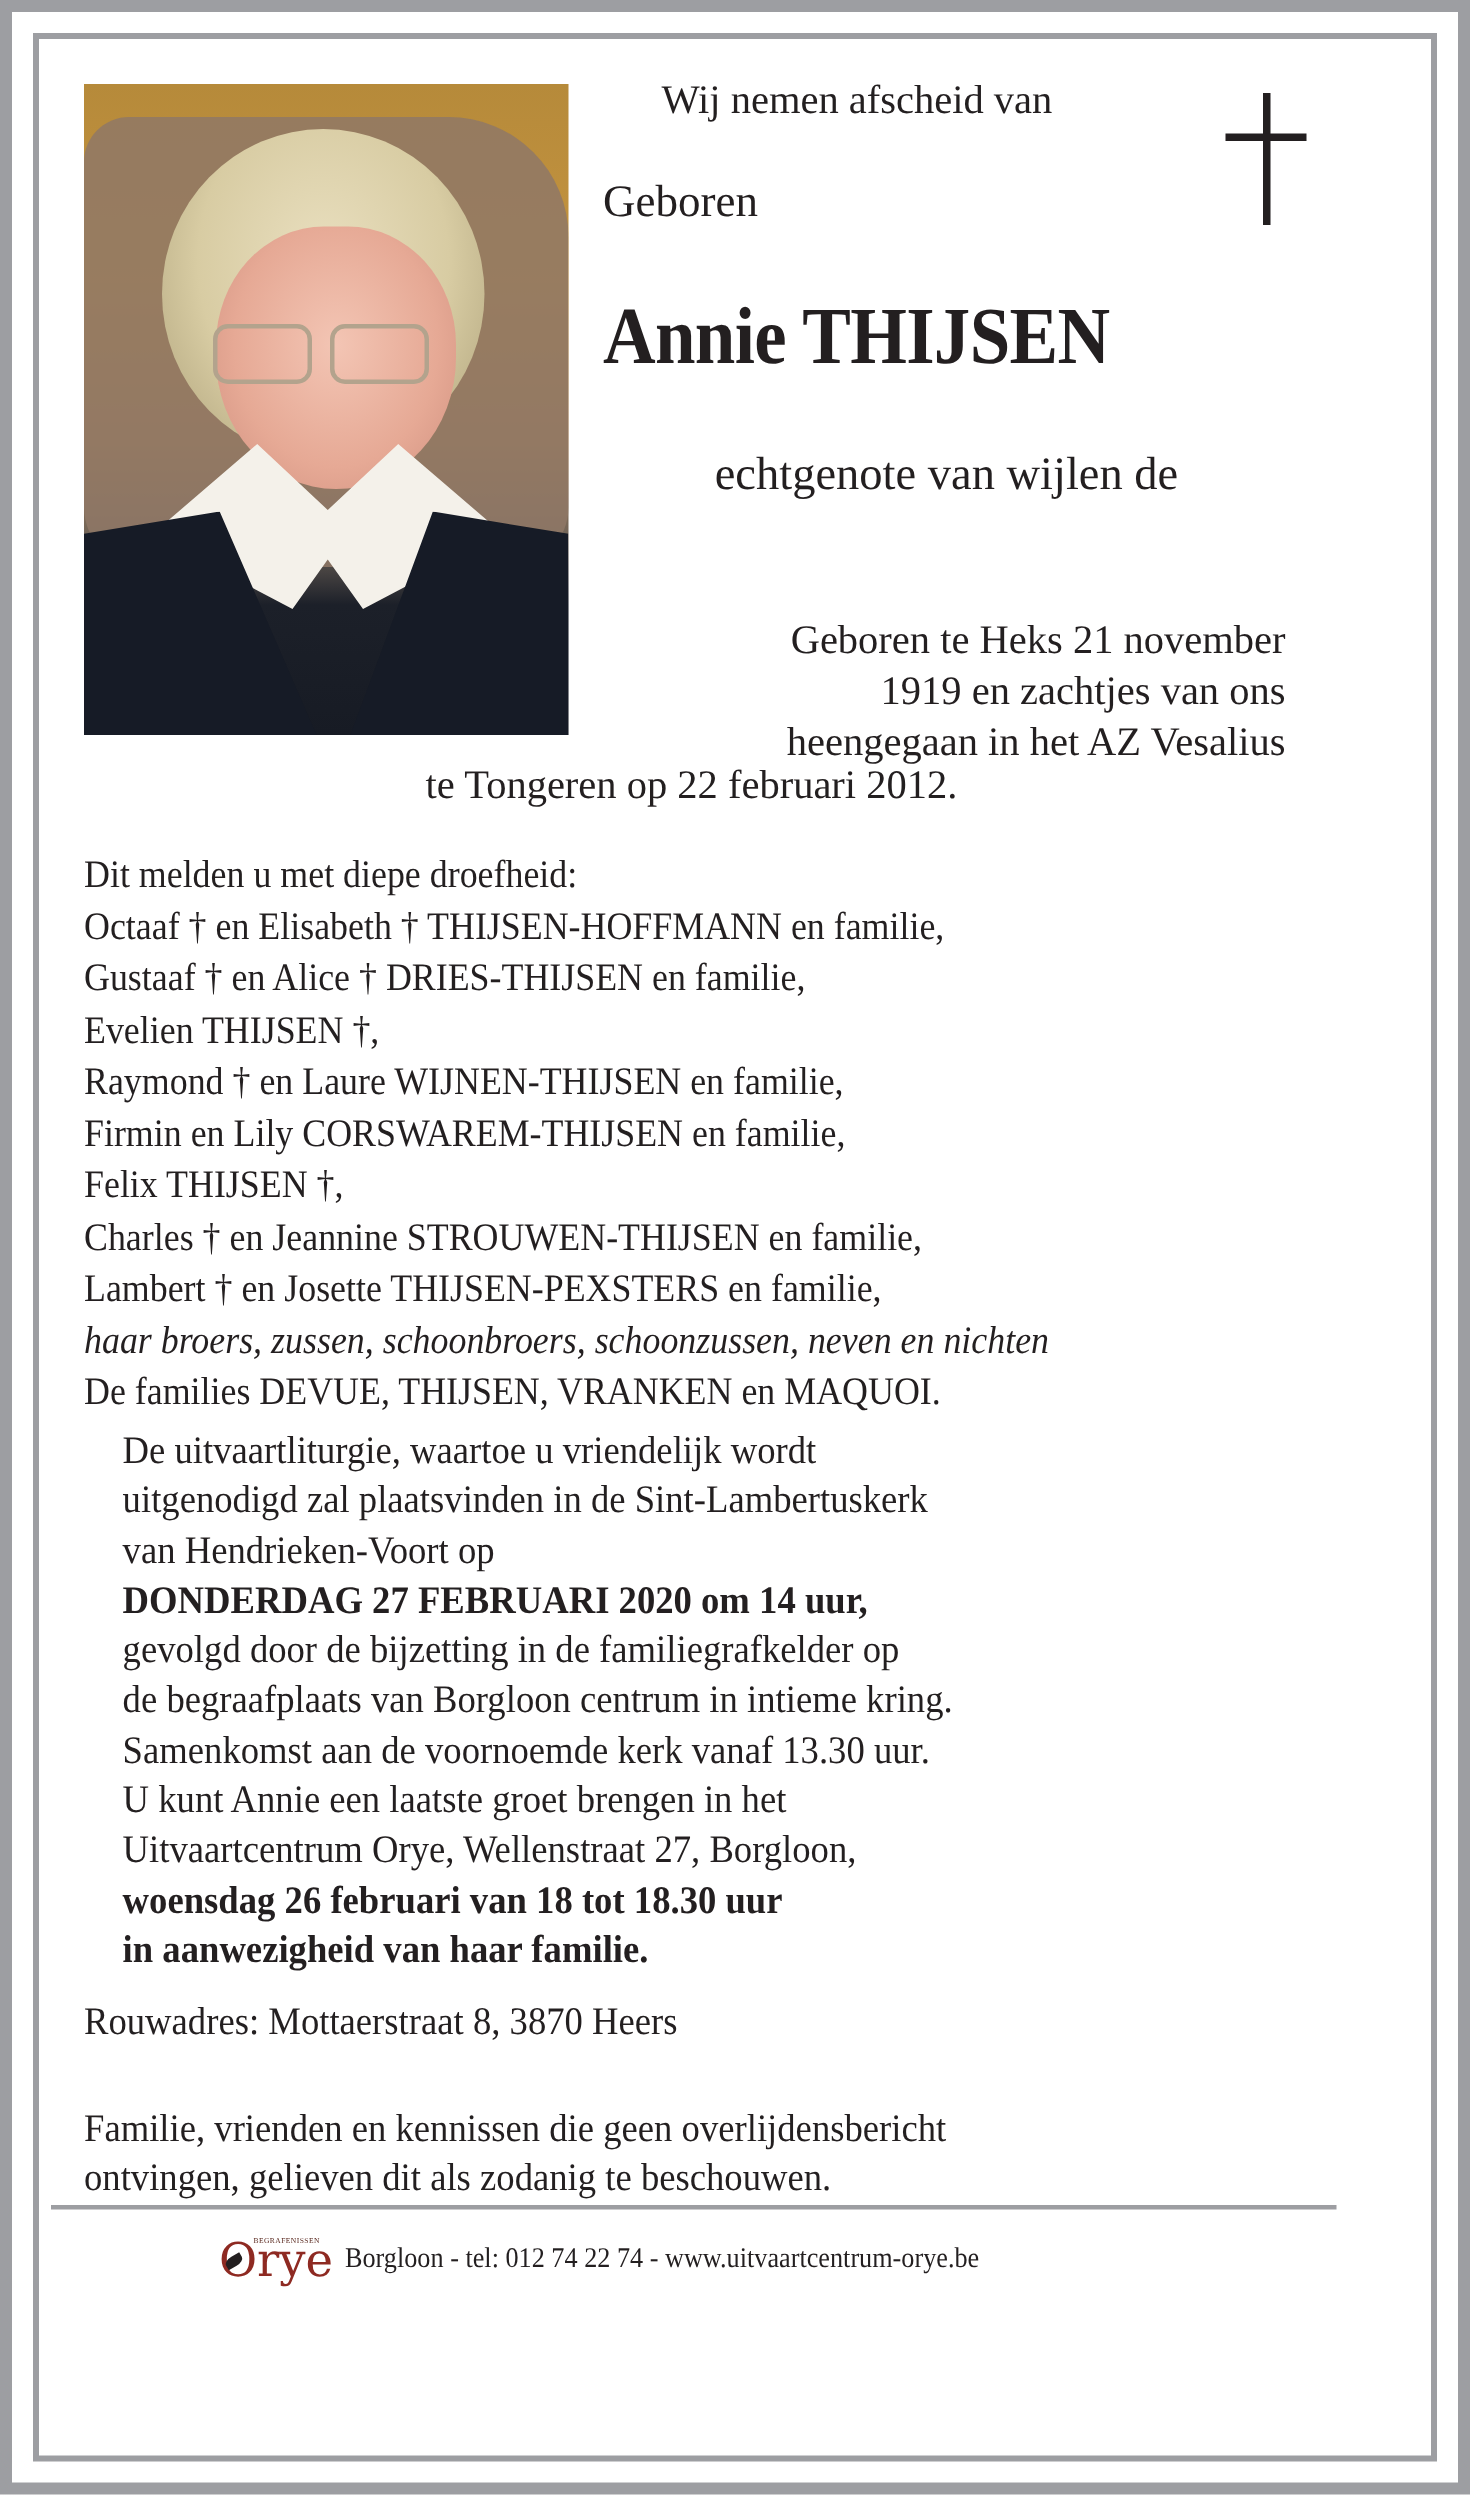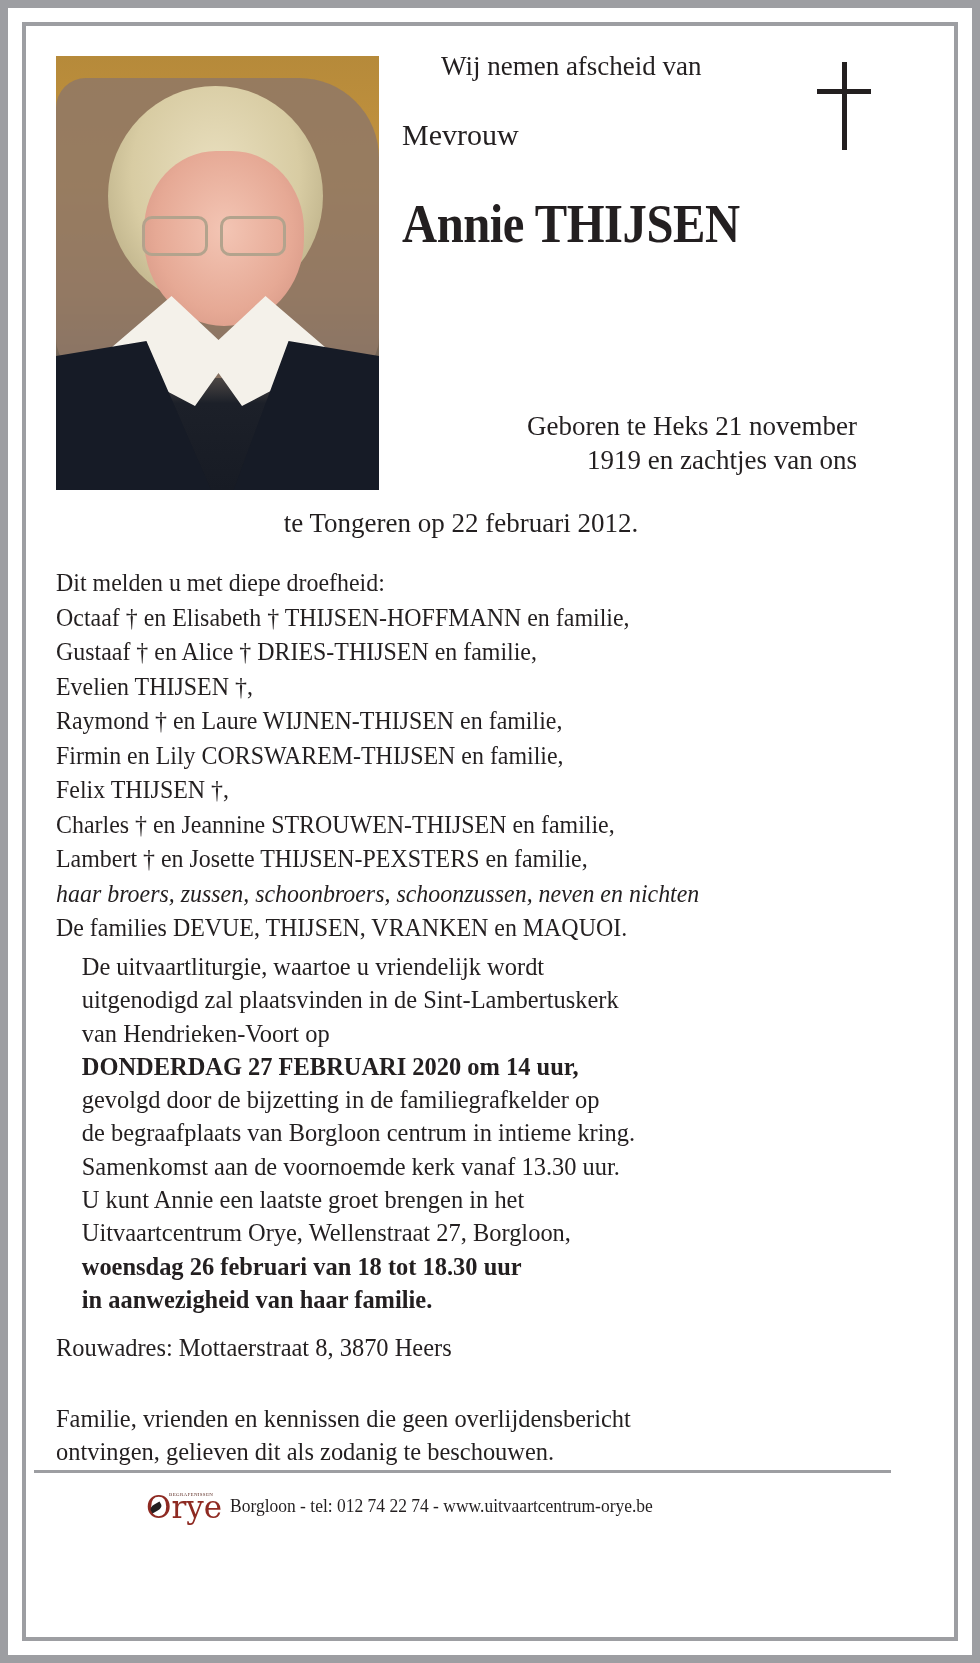--- a/index.html
+++ b/index.html
@@ -99,29 +99,31 @@
   <div class="collar"></div>
   <div class="sweater"></div>
 </div>
 
 <div class="cross">
   <div class="v"></div>
   <div class="h"></div>
 </div>
 
 <div class="t intro">Wij nemen afscheid van</div>
-<div class="t title-prefix">Mevrouw</div>
+<div class="t title-prefix">Geboren</div>
 <div class="t name">Annie THIJSEN</div>
 
 <div class="t spouse">
+  <div>echtgenote van wijlen de</div>
 </div>
 
 <div class="t born">
   <div>Geboren te Heks 21 november</div>
   <div>1919 en zachtjes van ons</div>
+  <div>heengegaan in het AZ Vesalius</div>
 </div>
 <div class="t born-last">te Tongeren op 22 februari 2012.</div>
 
 <div class="list">
   <div>Dit melden u met diepe droefheid:</div>
   <div>Octaaf † en Elisabeth † THIJSEN-HOFFMANN en familie,</div>
   <div>Gustaaf † en Alice † DRIES-THIJSEN en familie,</div>
   <div>Evelien THIJSEN †,</div>
   <div>Raymond † en Laure WIJNEN-THIJSEN en familie,</div>
   <div>Firmin en Lily CORSWAREM-THIJSEN en familie,</div>

